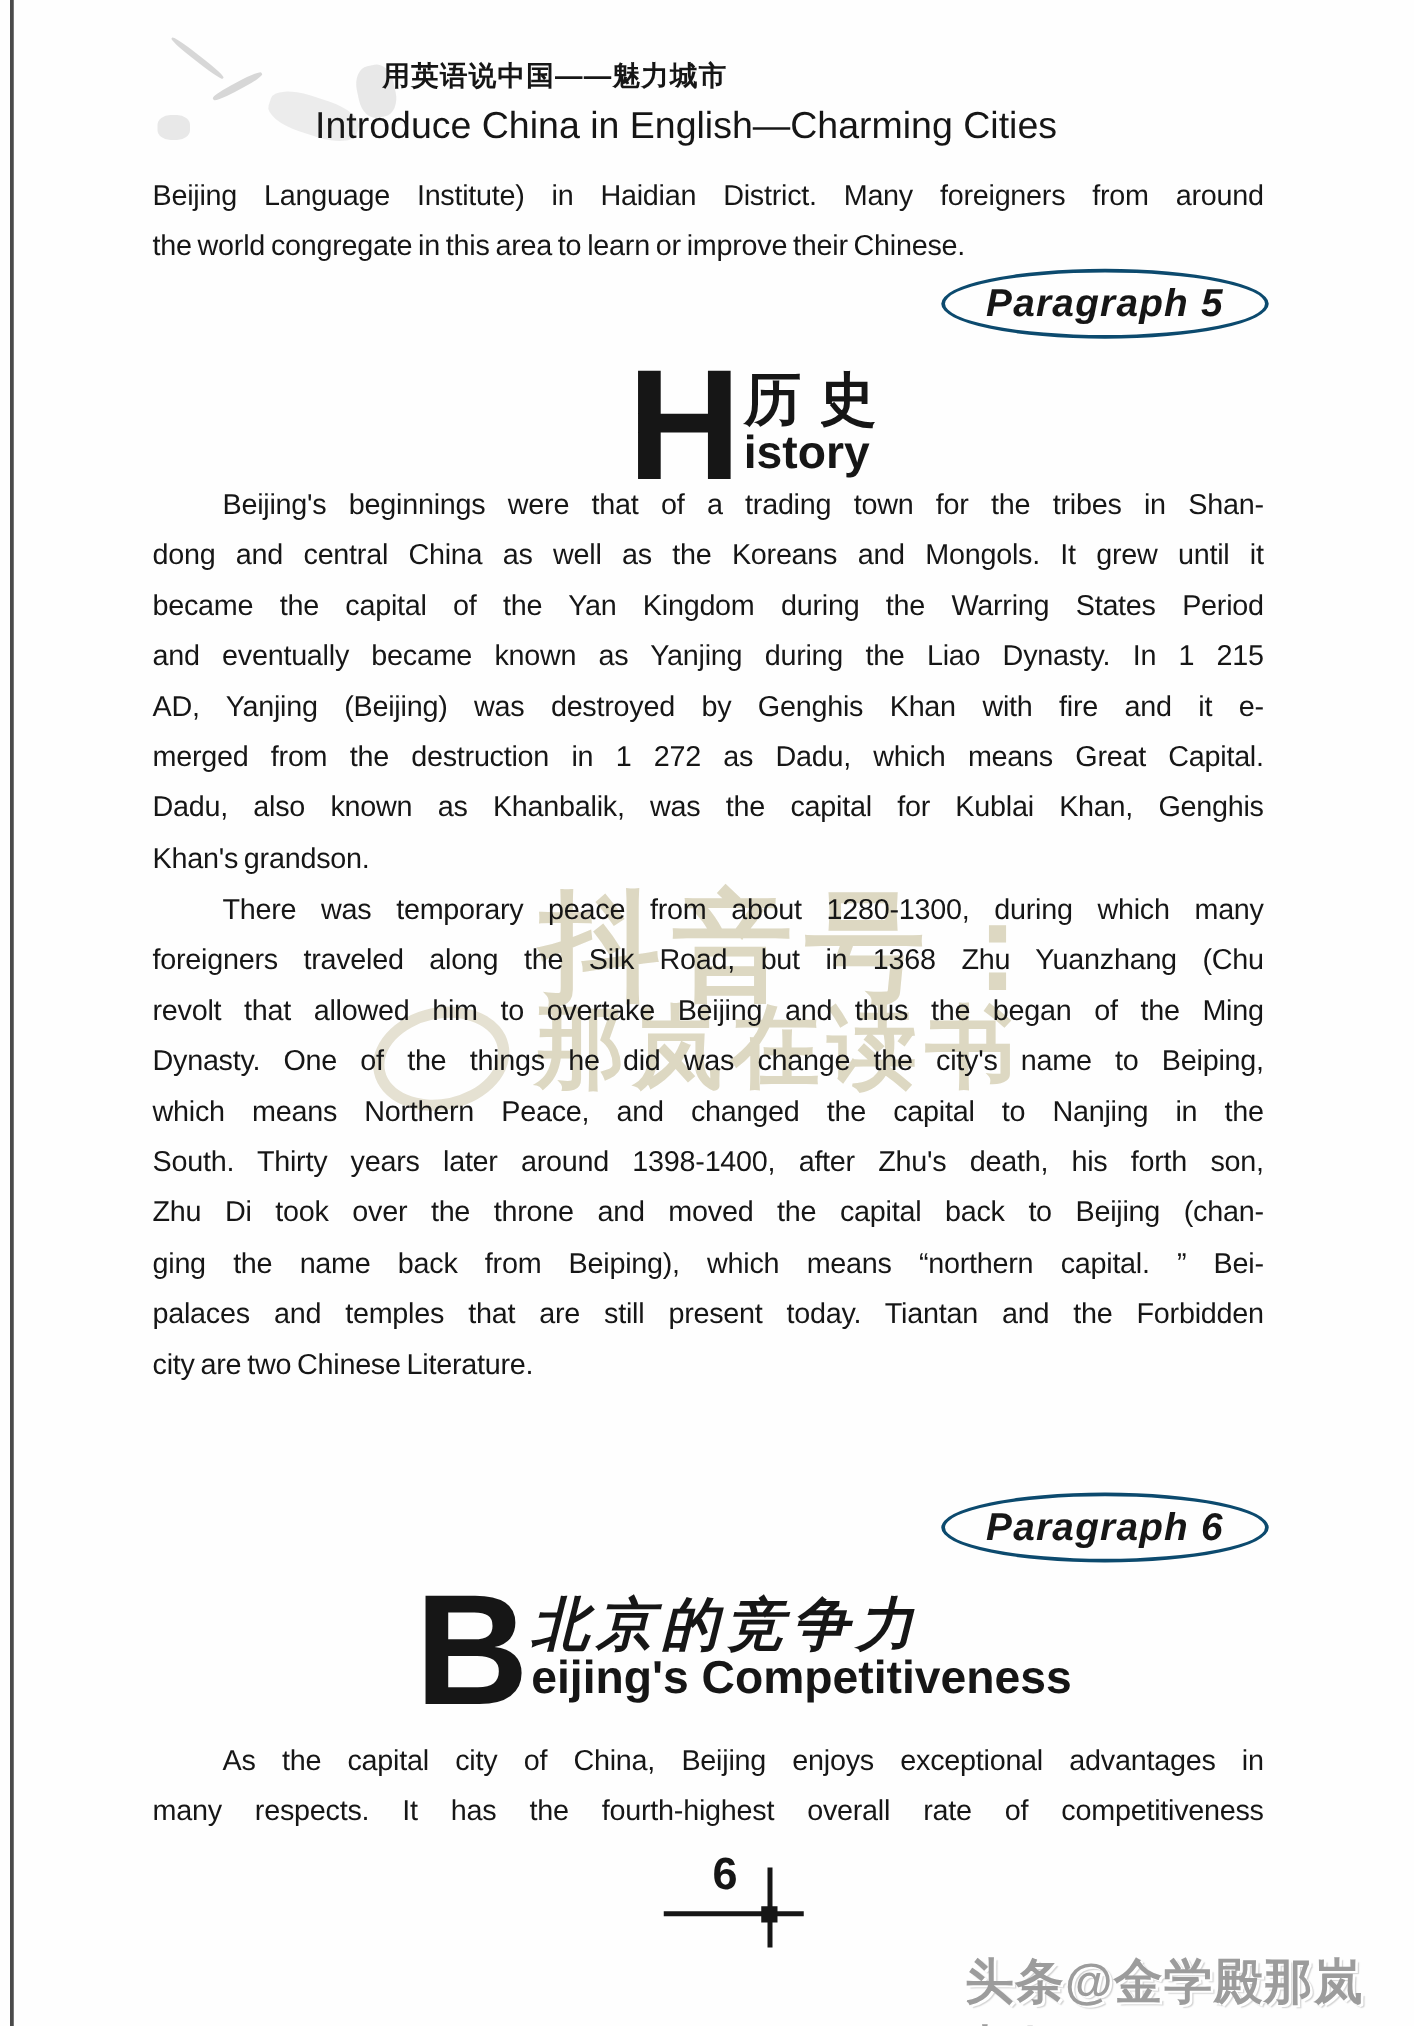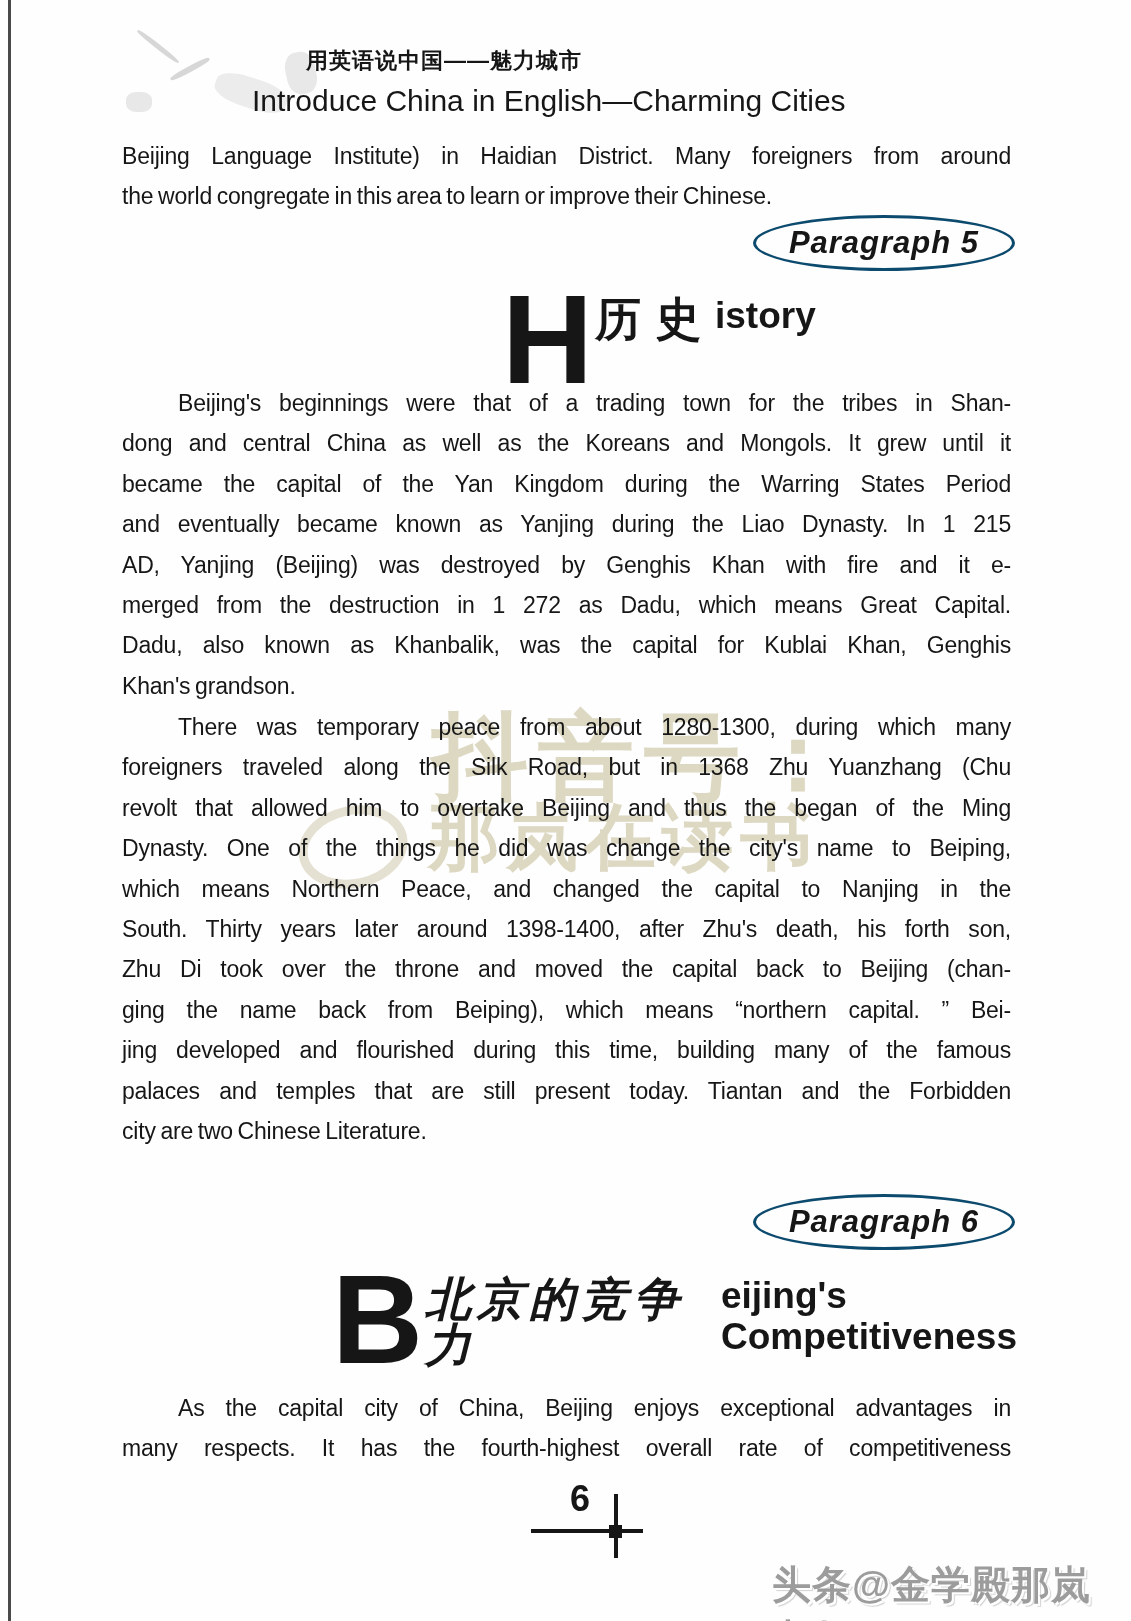--- a/index.html
+++ b/index.html
@@ -66,21 +66,21 @@
     background:#fefefe;
   }
   #badge-p5 { top:215px; }
   #badge-p6 { top:1194px; }
 
   
   .section-head { position:absolute; display:flex; align-items:flex-start; z-index:1; }
   #history-head { left:502px; top:288px; }
   #comp-head    { left:332px; top:1268px; }
   .drop-cap { font-size:126px; font-weight:bold; line-height:0.82; letter-spacing:-2px; }
-  .head-col { display:flex; margin-left:4px; padding-top:8px; }
+  .head-col { display:flex; flex-direction:column; margin-left:4px; padding-top:8px; }
   .head-zh  { font-size:46px; font-weight:bold; line-height:1.0; }
   #history-head .head-zh { letter-spacing:14px; }
   #comp-head .head-zh    { letter-spacing:6px;font-style:italic; }
   .head-en  { font-size:37px; font-weight:bold; line-height:1.1; letter-spacing:0; }
 
   
   .pageno   { position:absolute; left:570px; top:1478px; font-size:36px; font-weight:bold; z-index:1; }
   .pgline-h { position:absolute; left:531px; top:1529px; width:112px; height:4px; background:#161616; }
   .pgline-v { position:absolute; left:614px; top:1494px; width:4px;  height:64px; background:#161616; }
   .pgdot    { position:absolute; left:609px; top:1525px; width:13px; height:13px; background:#161616; }
@@ -141,21 +141,20 @@
 
 <div class="para indent" id="history-para2">
     <div class="line">There was temporary peace from about 1280-1300, during which many</div>
     <div class="line">foreigners traveled along the Silk Road, but in 1368 Zhu Yuanzhang (Chu</div>
     <div class="line">revolt that allowed him to overtake Beijing and thus the began of the Ming</div>
     <div class="line">Dynasty.  One of the things he did was change the city's name to Beiping,</div>
     <div class="line">which means Northern Peace, and changed the capital to Nanjing in the</div>
     <div class="line">South.  Thirty years later around 1398-1400, after Zhu's death, his forth son,</div>
     <div class="line">Zhu Di took over the throne and moved the capital back to Beijing (chan-</div>
     <div class="line">ging the name back from Beiping), which means “northern capital. ” Bei-</div>
-    <div class="line">jing developed and flourished during this time, building many of the famous</div>
     <div class="line">palaces and temples that are still present today.  Tiantan and the Forbidden</div>
     <div class="line">city are two Chinese Literature.</div>
   </div>
 
 <div class="badge" id="badge-p6">
   <span>Paragraph 6</span>
 </div>
 
 <div class="section-head" id="comp-head">
   <span class="drop-cap">B</span>

